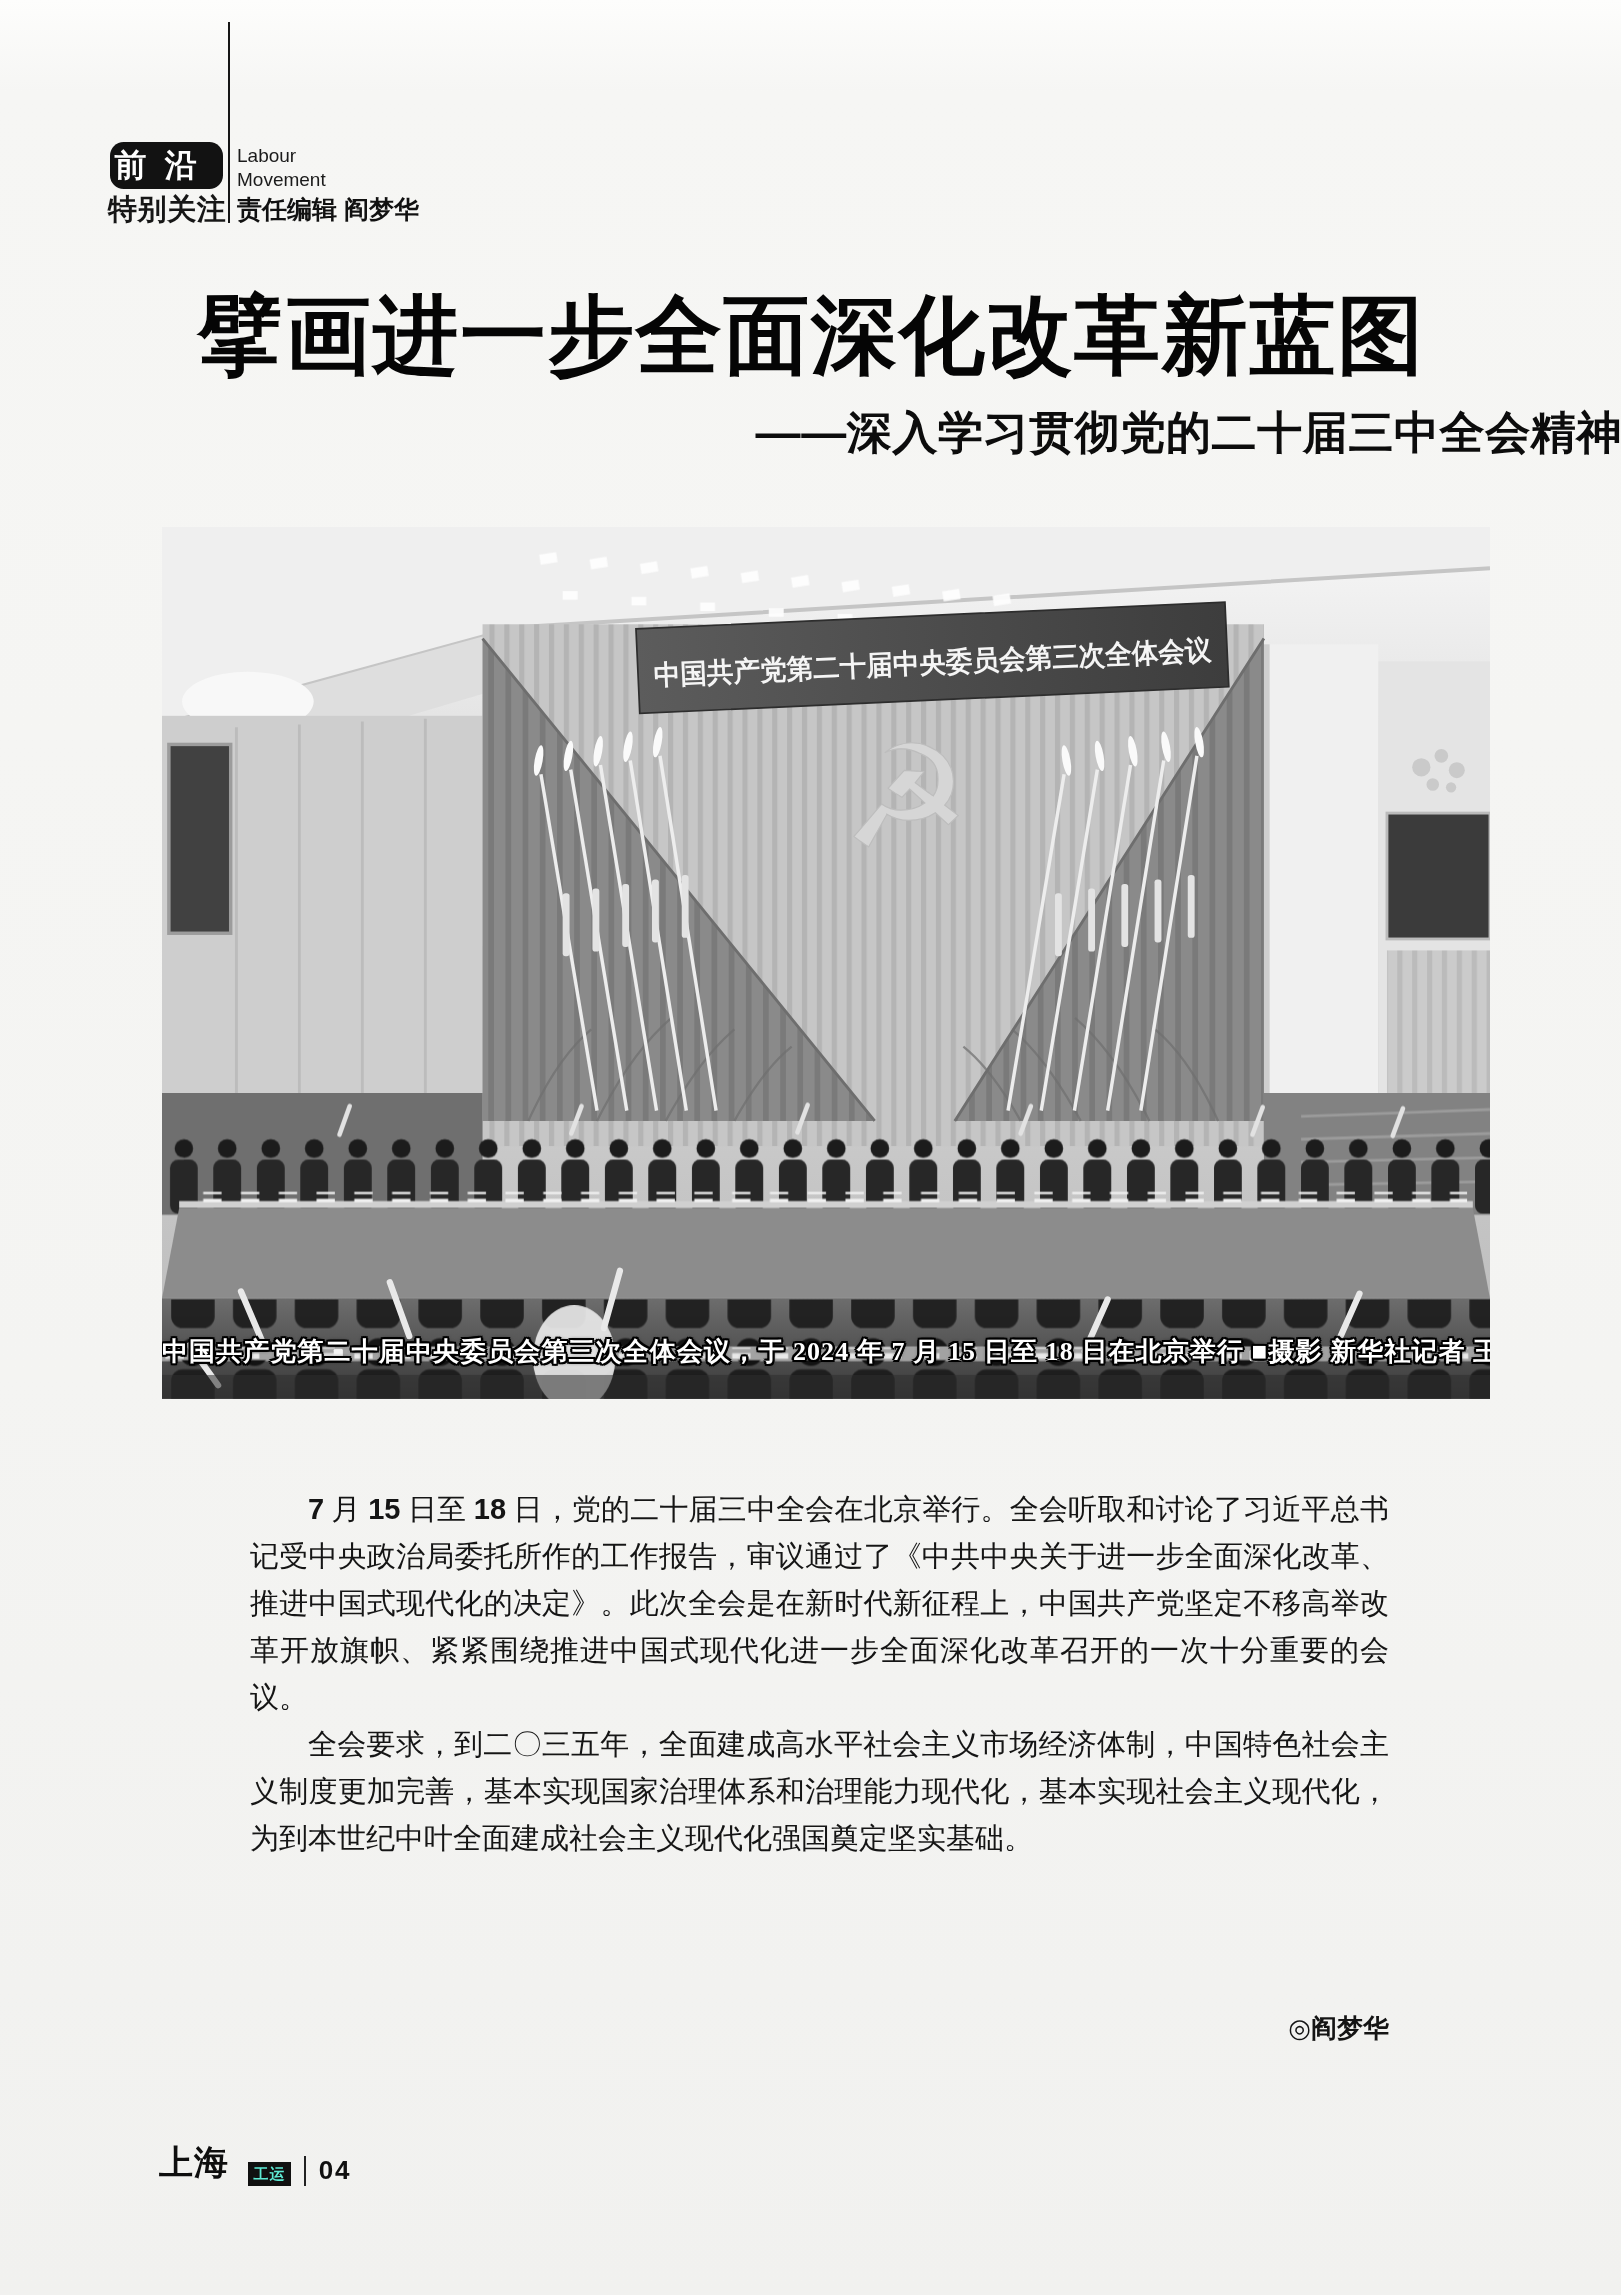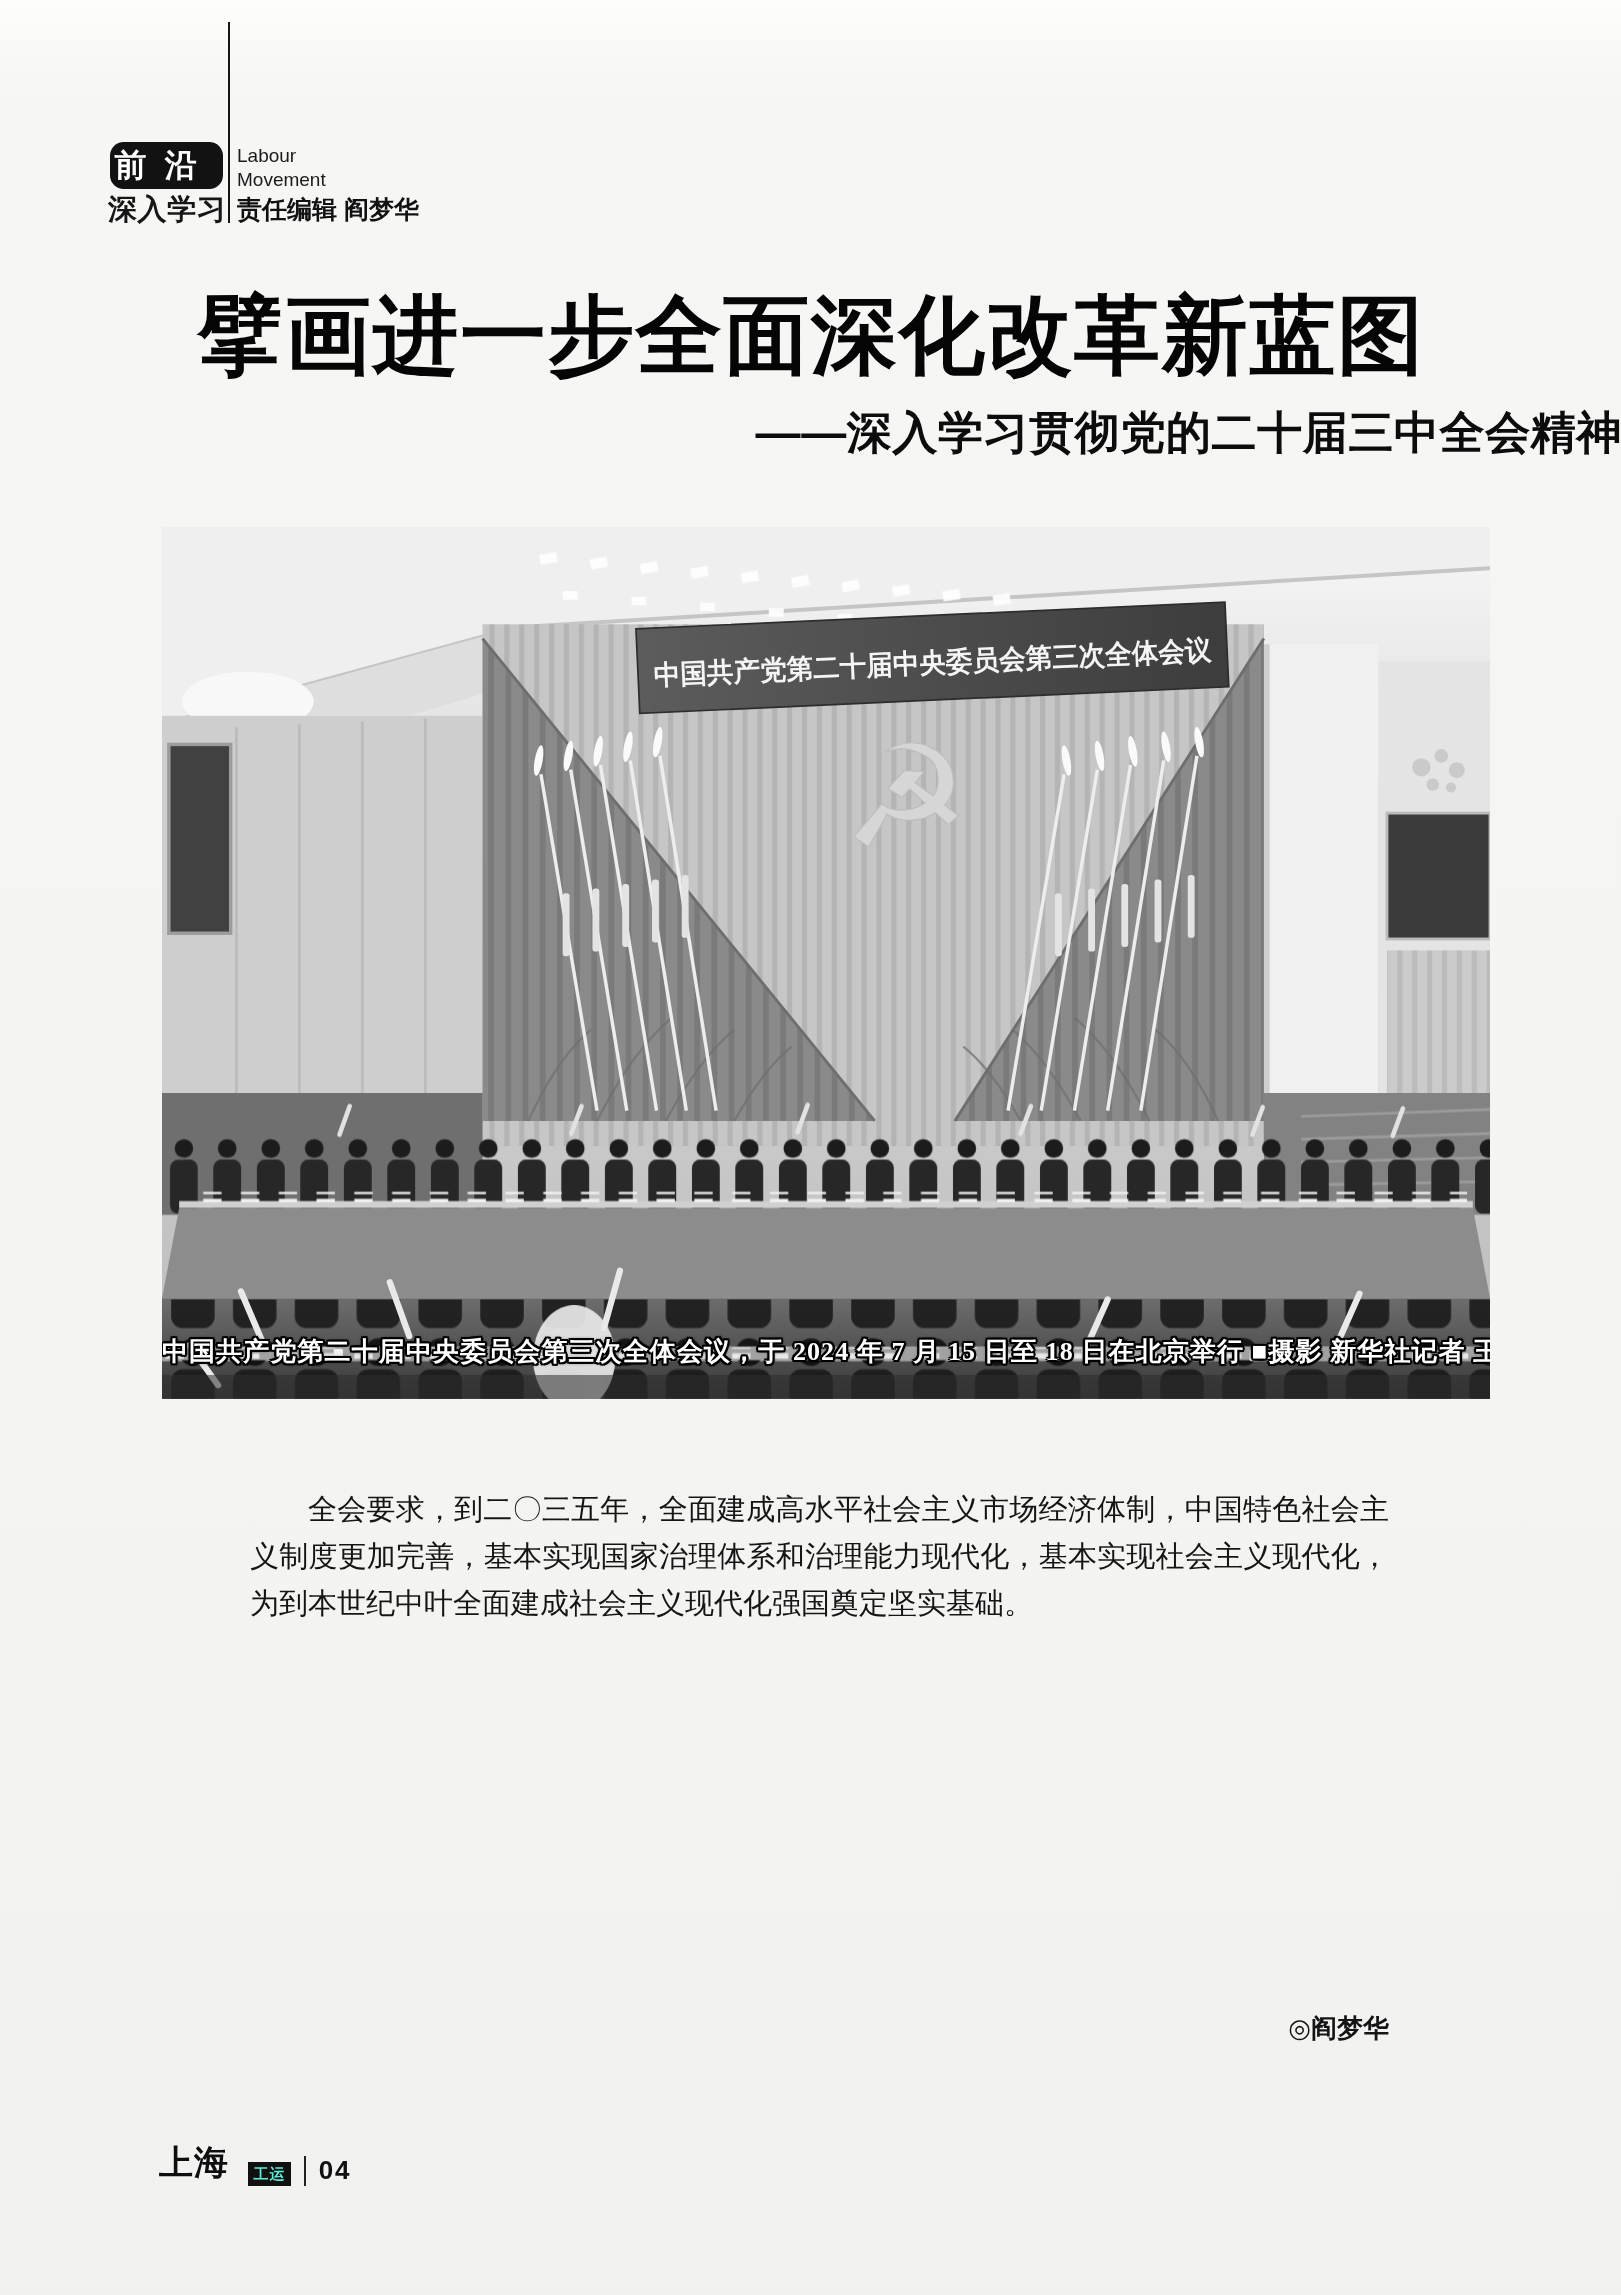--- a/index.html
+++ b/index.html
@@ -78,21 +78,21 @@
 </style>
 </head>
 <body>
 
 <div class="page">
 
   <div class="hdr-vline"></div>
   <div class="hdr-badge">
     <span>前 沿</span>
   </div>
-  <div class="hdr-section">深入学习</div>
+  <div class="hdr-section">特别关注</div>
   <div class="hdr-en sans">
     <div>Labour</div>
     <div>Movement</div>
   </div>
   <div class="hdr-editor sans">责任编辑 阎梦华</div>
 
   <div class="title">擘画进一步全面深化改革新蓝图</div>
   <div class="subtitle">——深入学习贯彻党的二十届三中全会精神</div>
 
   <div class="photo">
@@ -291,20 +291,21 @@
           <rect x="960" y="1438" width="16" height="20" rx="3"></rect>
         <rect x="1400" y="1436" width="16" height="20" rx="3"></rect>
           <rect x="1900" y="1438" width="16" height="20" rx="3"></rect>
       </g>
       <rect x="0" y="1482" width="2320" height="42" fill="#2e2e2e" opacity="0.55"></rect>
     </svg>
     <div class="photo-caption">中国共产党第二十届中央委员会第三次全体会议，于 2024 年 7 月 15 日至 18 日在北京举行 ■摄影 新华社记者 王晔</div>
   </div>
 
   <div class="body-text">
+      <p><strong>7</strong> 月 <strong>15</strong> 日至 <strong>18</strong> 日，党的二十届三中全会在北京举行。全会听取和讨论了习近平总书记受中央政治局委托所作的工作报告，审议通过了《中共中央关于进一步全面深化改革、推进中国式现代化的决定》。此次全会是在新时代新征程上，中国共产党坚定不移高举改革开放旗帜、紧紧围绕推进中国式现代化进一步全面深化改革召开的一次十分重要的会议。</p>
       <p>全会要求，到二〇三五年，全面建成高水平社会主义市场经济体制，中国特色社会主义制度更加完善，基本实现国家治理体系和治理能力现代化，基本实现社会主义现代化，为到本世纪中叶全面建成社会主义现代化强国奠定坚实基础。</p>
     </div>
   <div class="author">◎阎梦华</div>
 
   <div class="footer">
     <span class="logo-cn">上海</span>
     <span class="logo-box">工运</span>
     <span class="footer-divider"></span>
     <span class="page-num">04</span>
   </div>

